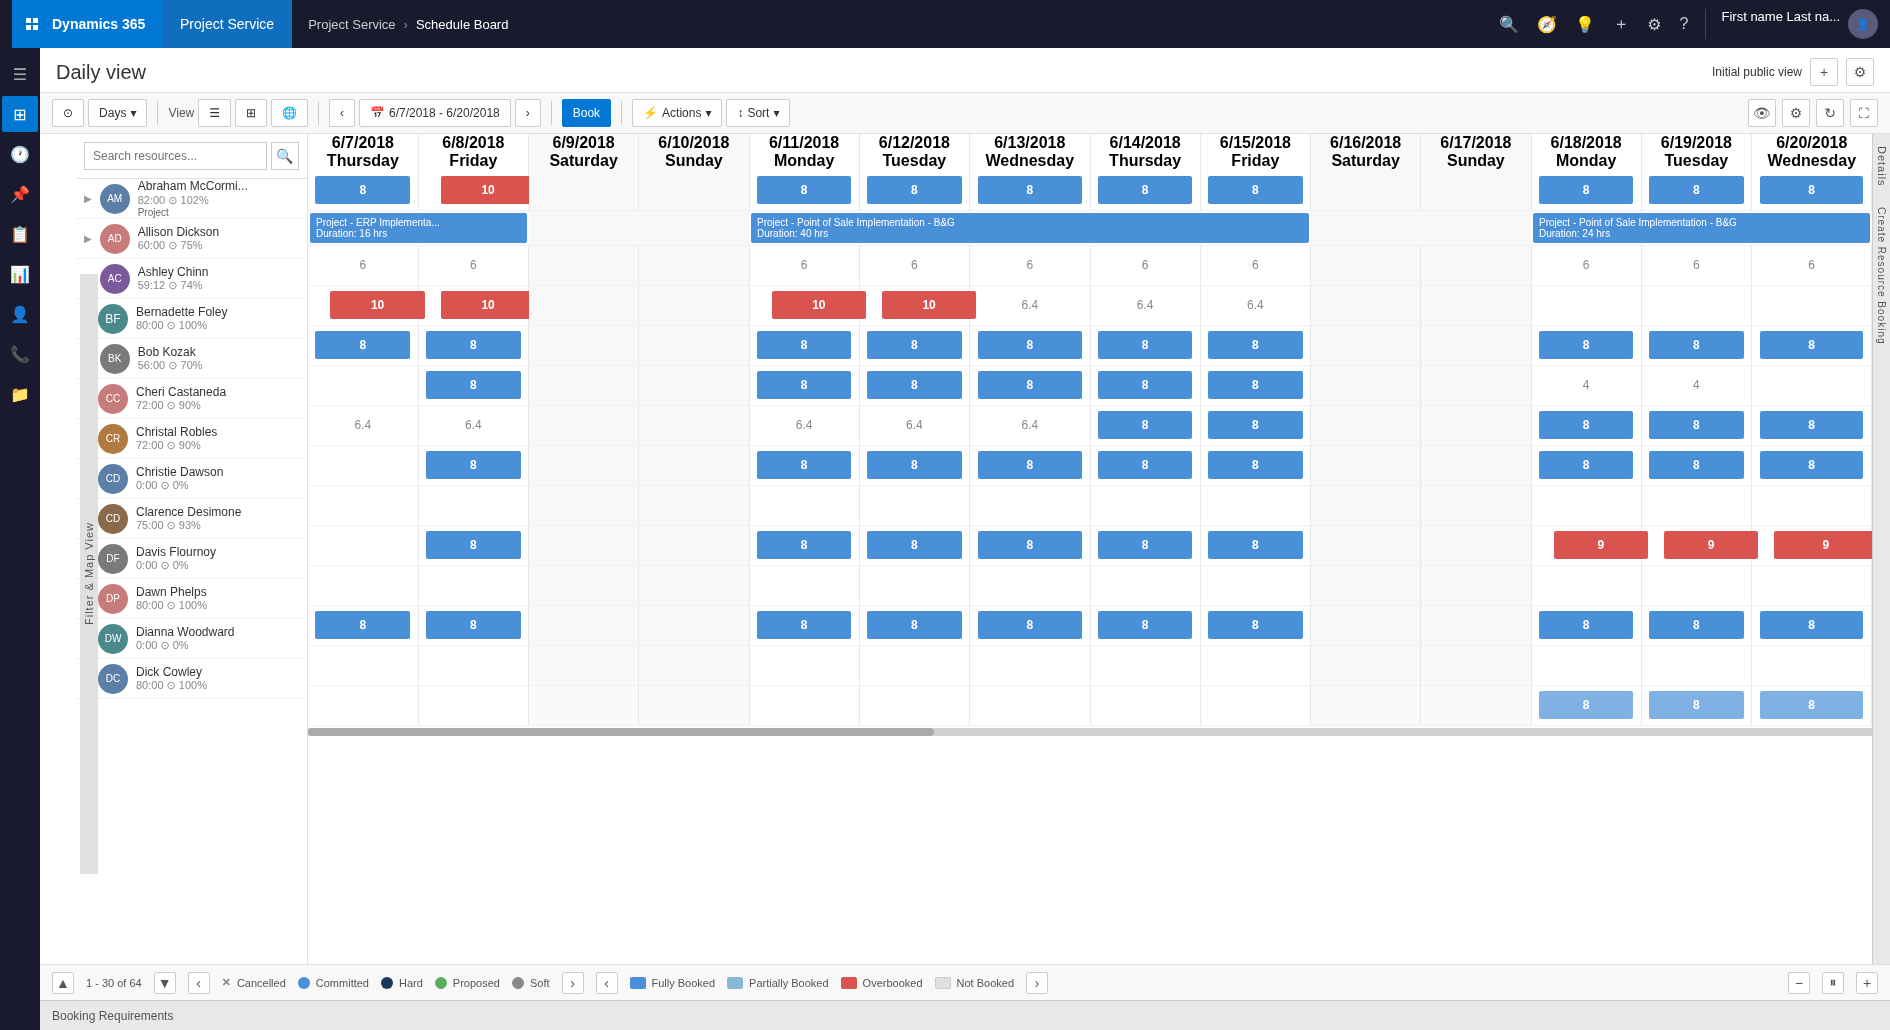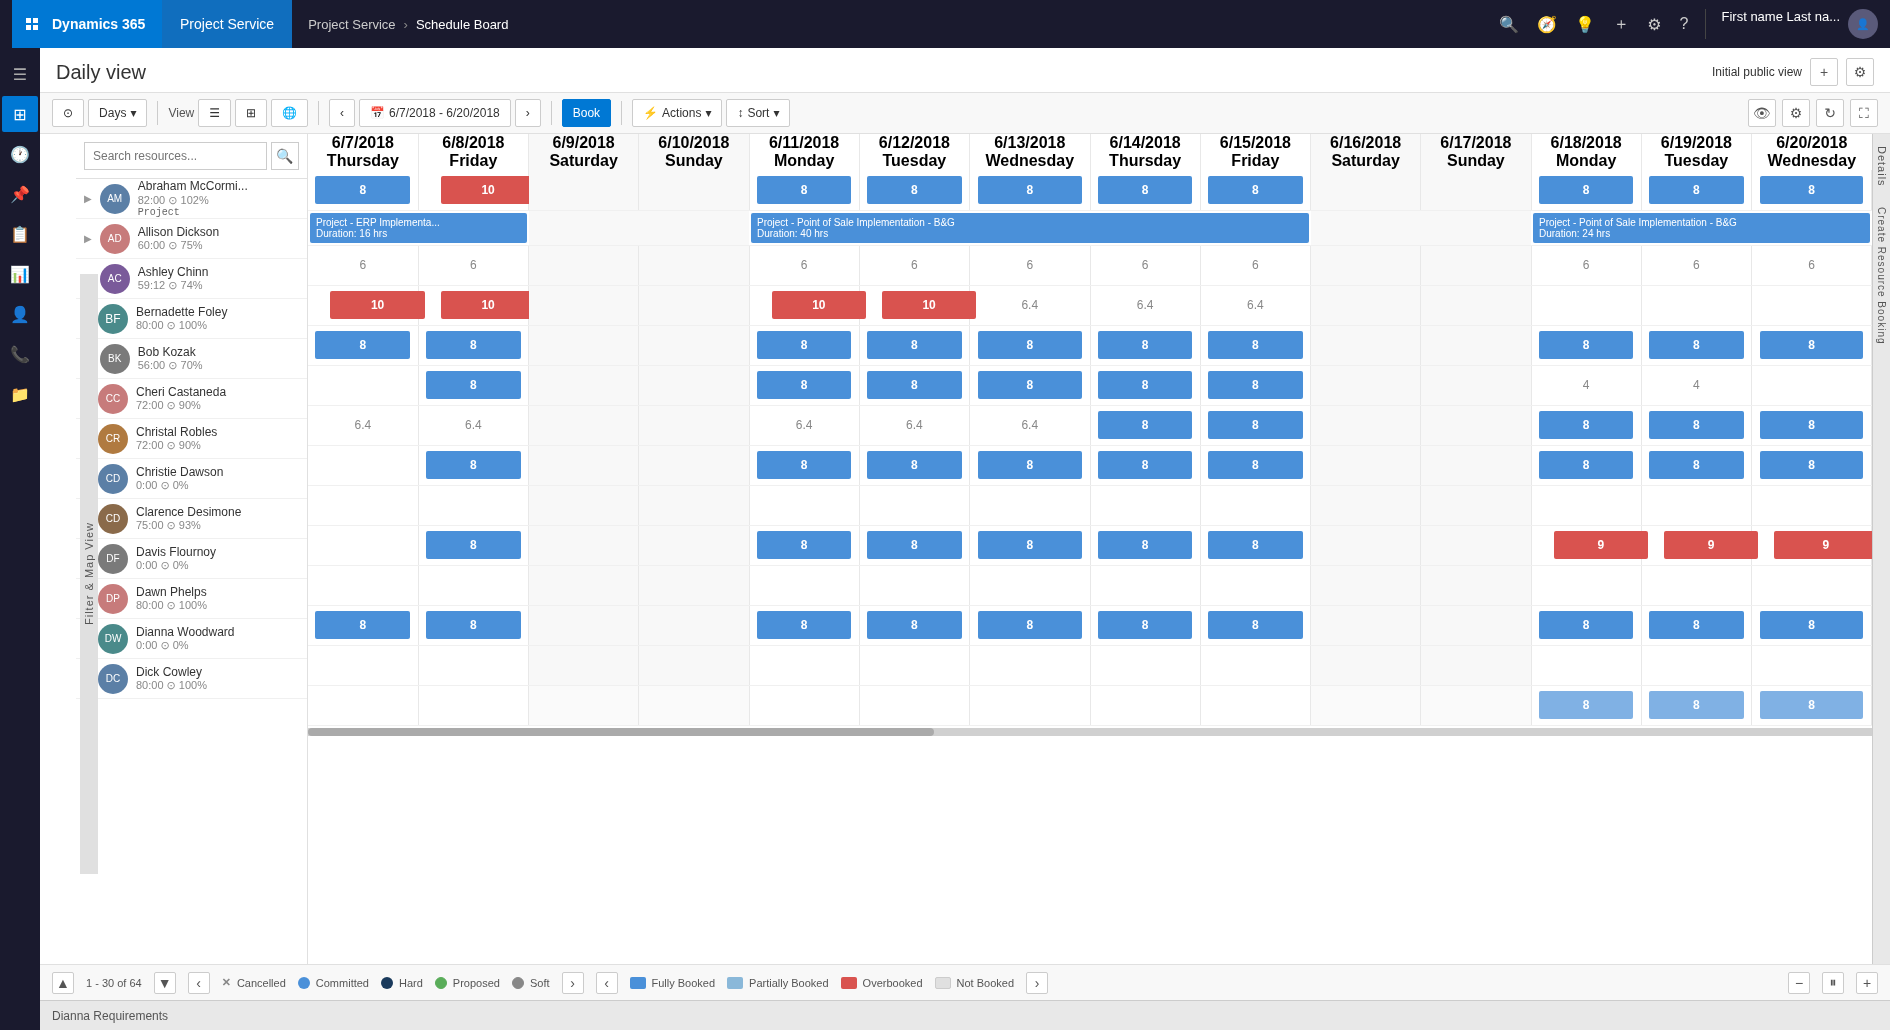--- a/index.html
+++ b/index.html
@@ -116,21 +116,21 @@
     .resource-cell {
       display: flex; align-items: center; gap: 8px; padding: 4px 8px;
       border-bottom: 1px solid #f0f0f0; height: 40px; cursor: pointer;
     }
     .resource-avatar {
       width: 30px; height: 30px; border-radius: 50%;
       background: #999; flex-shrink: 0; overflow: hidden;
     }
     .resource-name { font-size: 12px; color: #333; font-weight: 500; line-height: 1.2; }
     .resource-info { font-size: 11px; color: #888; }
-    .resource-meta { font-size: 10px; color: #666; font-family: Liberation Mono, monospace; }
+    .resource-meta { font-size: 10px; color: #666; }
     .expand-icon { font-size: 10px; color: #999; flex-shrink: 0; }
 
     
     .data-cell {
       border-right: 1px solid #e8e8e8; border-bottom: 1px solid #f0f0f0;
       text-align: center; padding: 2px; position: relative; height: 40px;
       vertical-align: middle;
     }
     .data-cell.weekend { background: #f8f8f8; }
 
@@ -762,17 +762,17 @@
       </div>
       <button class="btn-icon" style="height:22px;width:22px;">›</button>
 
       <div style="flex:1;"></div>
       <button class="btn-icon" style="height:22px;width:22px;">−</button>
       <button class="btn-icon" style="height:22px;width:22px;">⏸</button>
       <button class="btn-icon" style="height:22px;width:22px;">+</button>
     </div>
 
     <div class="booking-requirements">
-      <span>Dianna Requirements</span>
+      <span>Booking Requirements</span>
     </div>
 
   </div>
 </div>
 
 </body></html>

